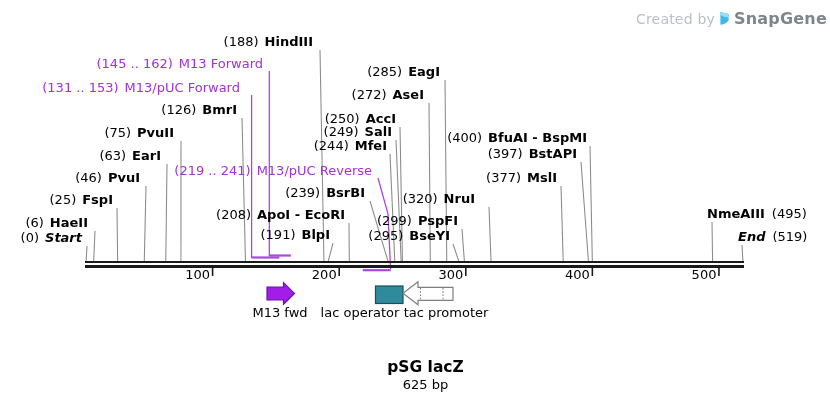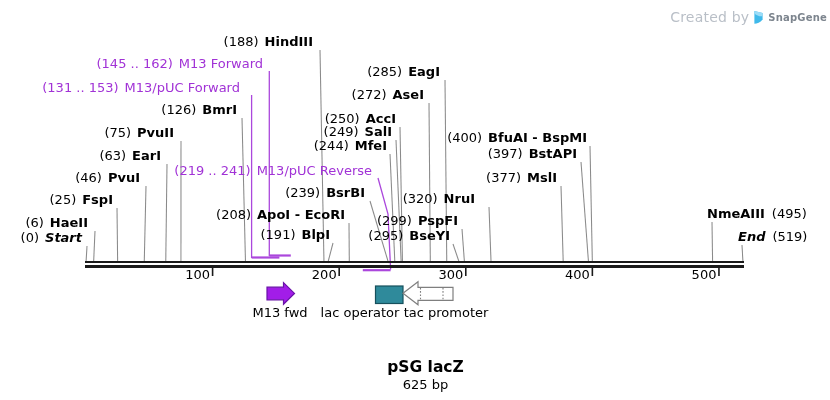--- a/index.html
+++ b/index.html
@@ -2,21 +2,21 @@
 <html><head>
 <meta charset="utf-8">
 <style>
   html,body{margin:0;padding:0;background:#ffffff;}
   body{font-family:"DejaVu Sans","Liberation Sans",sans-serif;}
   #stage{position:relative;width:830px;height:400px;background:#ffffff;overflow:hidden;}
   #map{position:absolute;left:0;top:0;}
   #map text{font-family:"DejaVu Sans","Liberation Sans",sans-serif;}
   .credit{position:absolute;top:9px;right:3px;display:flex;align-items:center;gap:4px;}
   .created-by{font-size:14px;color:#b9bfc7;letter-spacing:.2px;}
-  .brand{font-size:10px;font-weight:bold;color:#7d858e;letter-spacing:.2px;}
+  .brand{font-size:16px;font-weight:bold;color:#7d858e;letter-spacing:.2px;}
   .logo{display:inline-flex;align-items:center;}
   .title-block{position:absolute;left:4px;right:2px;top:358px;text-align:center;color:#000;margin-left:19px;}
   .plasmid-title{font-size:15.5px;font-weight:bold;}
   .plasmid-length{font-size:13px;margin-top:1px;}
 </style>
 </head>
 <body>
 
 <div id="stage">
   <svg id="map" width="830" height="400" viewBox="0 0 830 400">

